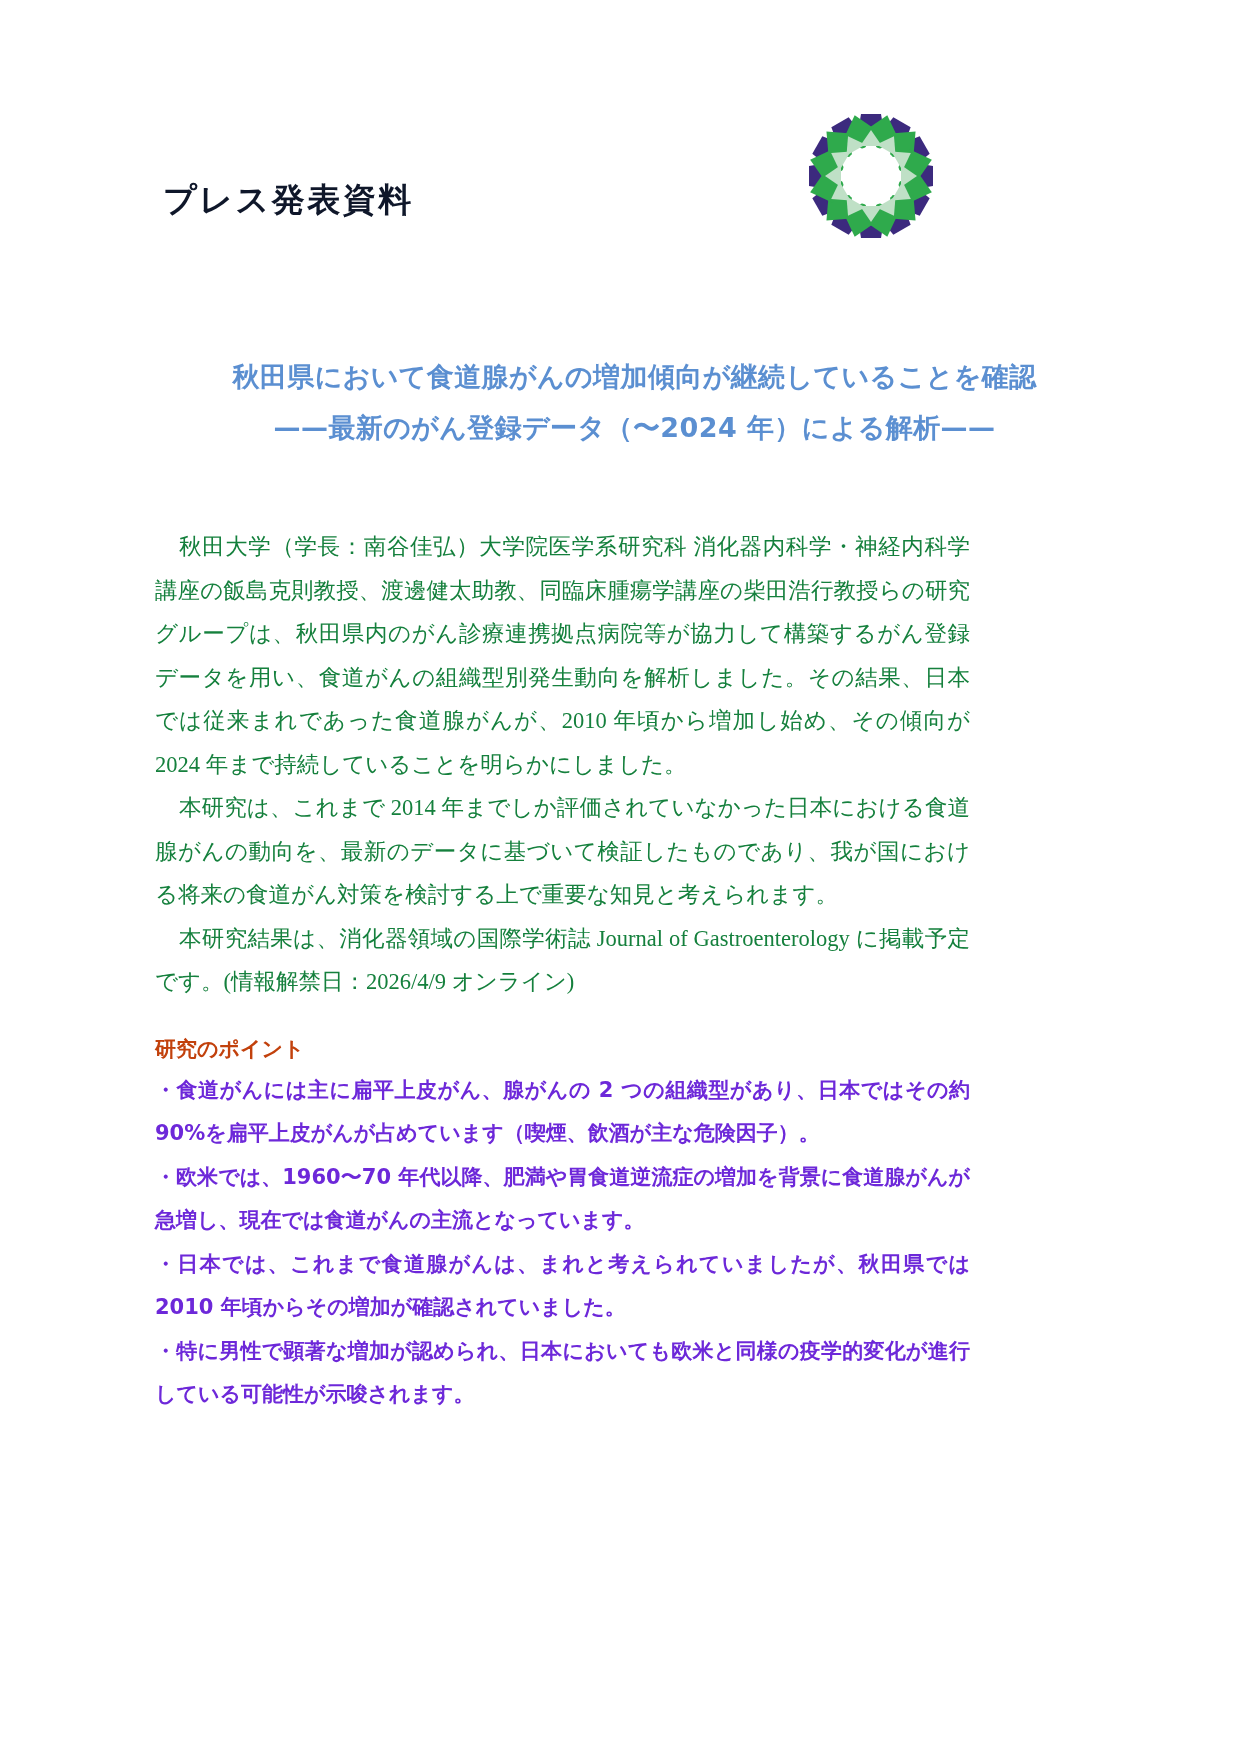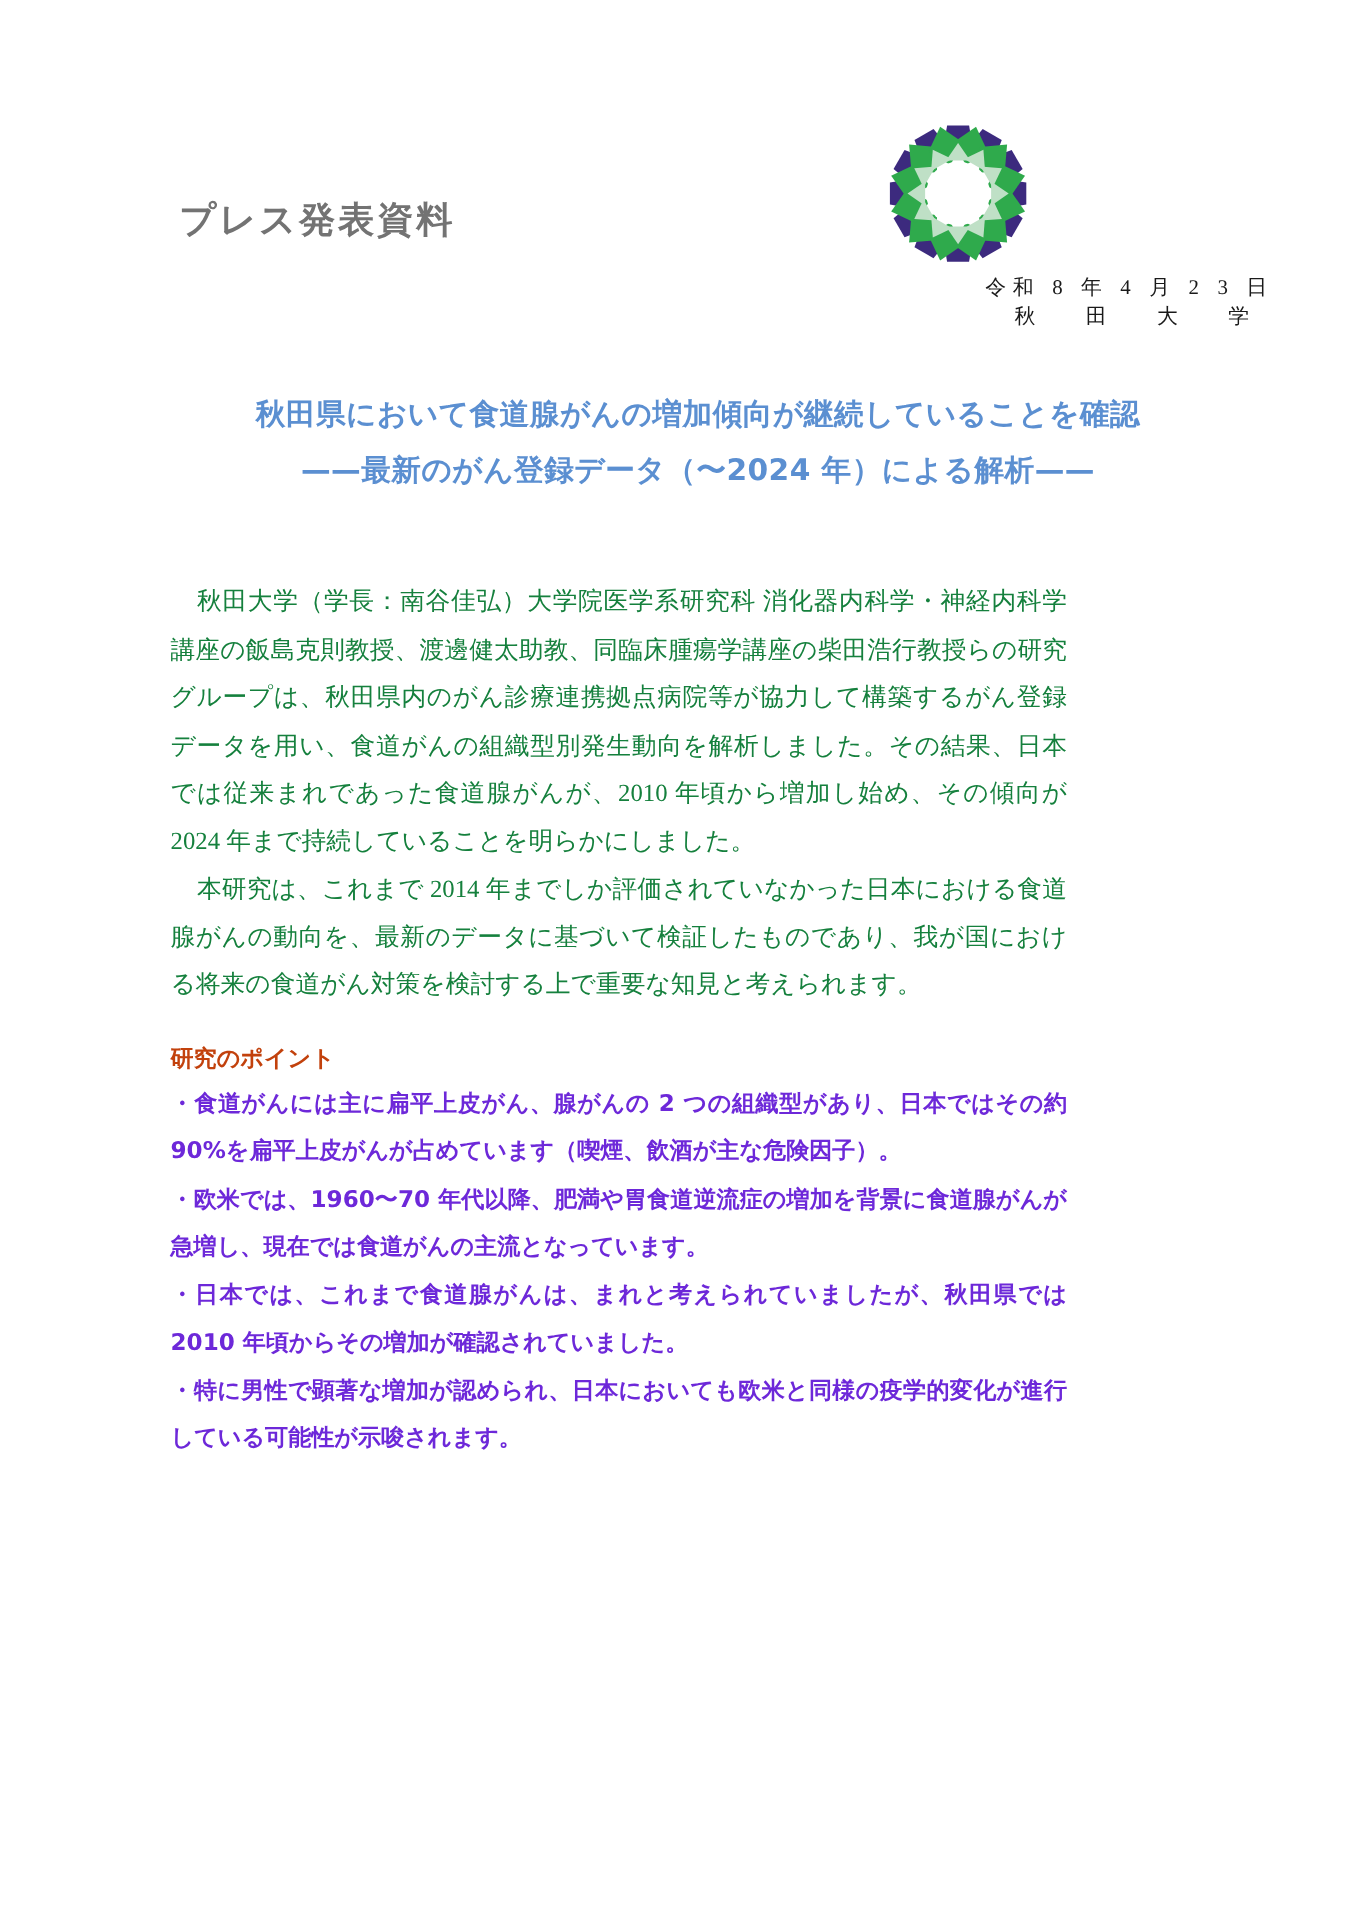--- a/index.html
+++ b/index.html
@@ -31,21 +31,21 @@
     height: 320px;
   }
   .doc-kind {
     position: absolute;
     left: 163px;
     top: 178px;
     font-family: "DejaVu Sans", "Liberation Sans", sans-serif;
     font-size: 33px;
     font-weight: 700;
     letter-spacing: 2.5px;
-    color: #737373;
+    color: #0f172a;
     white-space: nowrap;
   }
   .logo {
     position: absolute;
     left: 805px;
     top: 110px;
     width: 132px;
     height: 132px;
   }
   .logo svg { display: block; width: 132px; height: 132px; }
@@ -253,35 +253,32 @@
               </g>
             <g transform="rotate(330)">
                 <polygon points="0,-46 11,-30 -11,-30" fill="#bfe0c6"></polygon>
               </g>
           </g>
           <circle cx="0" cy="0" r="29" fill="#ffffff"></circle>
         </g>
       </svg>
     </div>
 
-    <div class="date-block">
-      <div class="date-line">令和 8 年 4 月 2 3 日</div>
-      <div class="org-line">秋 田 大 学</div>
-    </div>
   </div>
 
   <div class="title-block">
     <div class="title-main">秋田県において食道腺がんの増加傾向が継続していることを確認</div>
     <div class="title-sub">——最新のがん登録データ（〜2024 年）による解析——</div>
   </div>
 
   <div class="body-area">
 
     <p class="para">秋田大学（学長：南谷佳弘）大学院医学系研究科 消化器内科学・神経内科学講座の飯島克則教授、渡邊健太助教、同臨床腫瘍学講座の柴田浩行教授らの研究グループは、秋田県内のがん診療連携拠点病院等が協力して構築するがん登録データを用い、食道がんの組織型別発生動向を解析しました。その結果、日本では従来まれであった食道腺がんが、2010 年頃から増加し始め、その傾向が 2024 年まで持続していることを明らかにしました。</p>
     <p class="para">本研究は、これまで 2014 年までしか評価されていなかった日本における食道腺がんの動向を、最新のデータに基づいて検証したものであり、我が国における将来の食道がん対策を検討する上で重要な知見と考えられます。</p>
+    <p class="para">本研究結果は、消化器領域の国際学術誌 Journal of Gastroenterology に掲載予定です。(情報解禁日：2026/4/9 オンライン)</p>
 
     <div class="points-head">研究のポイント</div>
 
     <ul class="points">
       <li>・食道がんには主に扁平上皮がん、腺がんの 2 つの組織型があり、日本ではその約 90%を扁平上皮がんが占めています（喫煙、飲酒が主な危険因子）。</li>
       <li>・欧米では、1960〜70 年代以降、肥満や胃食道逆流症の増加を背景に食道腺がんが急増し、現在では食道がんの主流となっています。</li>
       <li>・日本では、これまで食道腺がんは、まれと考えられていましたが、秋田県では 2010 年頃からその増加が確認されていました。</li>
       <li>・特に男性で顕著な増加が認められ、日本においても欧米と同様の疫学的変化が進行している可能性が示唆されます。</li>
     </ul>
   </div>

